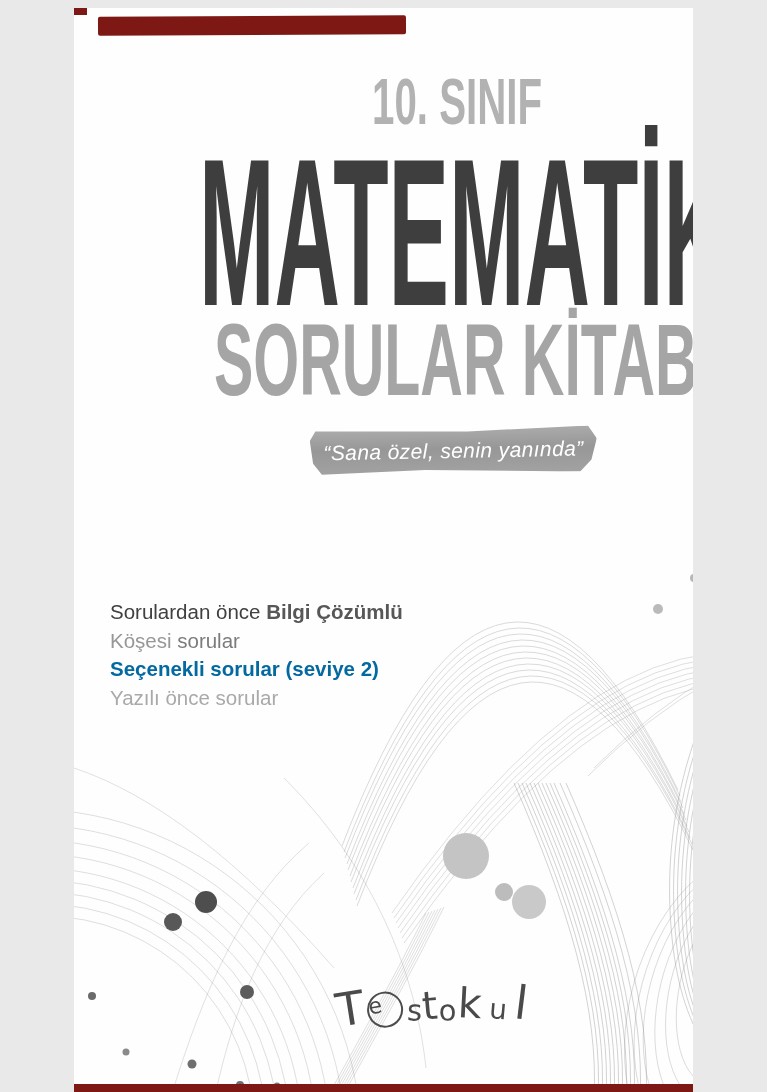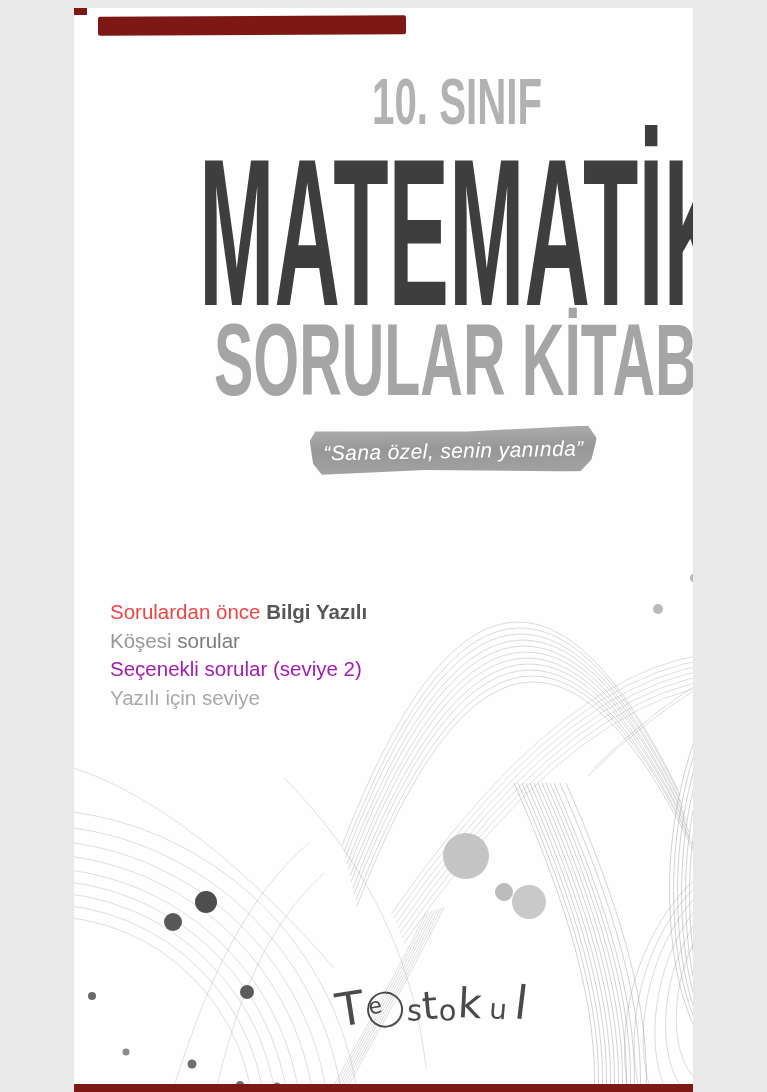--- a/index.html
+++ b/index.html
@@ -28,24 +28,24 @@
   }
   .tagline span{
     font-style:italic;font-size:21px;color:#ffffff;letter-spacing:.4px;white-space:nowrap;
   }
   
   .features{
     position:absolute;left:36px;top:590px;z-index:4;margin:0;padding:0;list-style:none;
     font-size:20.5px;line-height:28.6px;white-space:nowrap;
   }
   .features .light{font-weight:400;}
-  .f1 .light{color:#ef4444;} .f1 .strong{color:#575757;font-weight:700;}
+  .f1 .light{color:#404040;} .f1 .strong{color:#575757;font-weight:700;}
   .f2 .light{color:#979797;} .f2 .strong{color:#7c7c7c;text-align:center;}
   .f3 .light{color:#8f8f8f;}
-  .f4 .light{color:#a21caf;}
+  .f4 .light{color:#0369a1;font-weight:bold;}
   .f5 .light{color:#a9a9a9;}
   
   .logo{
     position:absolute;left:262px;top:975px;z-index:5;display:flex;align-items:flex-start;
     font-family:"DejaVu Sans", sans-serif;color:#4a4a4a;transform:rotate(-2deg);
   }
   .logo span{display:inline-block;line-height:1;}
   .lg-T {font-size:46px;transform:rotate(-7deg);}
   .lg-e {width:32px;height:32px;border:2.5px solid #4c4c4c;border-radius:50%;
          font-size:22px;display:flex;align-items:center;justify-content:center;
@@ -209,24 +209,24 @@
     <text x="383" y="116" text-anchor="middle" font-size="64" font-weight="700" fill="#b2b2b2" textLength="170" lengthAdjust="spacingAndGlyphs">10. SINIF</text>
     <text x="390" y="297" text-anchor="middle" font-size="210" font-weight="700" fill="#3e3e3e" textLength="530" lengthAdjust="spacingAndGlyphs">MATEMATİK</text>
     <text x="390" y="387" text-anchor="middle" font-size="102" font-weight="700" fill="#a5a5a5" textLength="500" lengthAdjust="spacingAndGlyphs">SORULAR KİTABI</text>
   </svg>
 
   <div class="tagline">
     <span>“Sana özel, senin yanında”</span>
   </div>
 
   <ul class="features">
-    <li class="f1"><span class="light">Sorulardan önce </span><span class="strong">Bilgi Yazılı</span></li>
+    <li class="f1"><span class="light">Sorulardan önce </span><span class="strong">Bilgi Çözümlü</span></li>
     <li class="f2"><span class="light">Köşesi </span><span class="strong">sorular</span></li>
     <li class="f4"><span class="light">Seçenekli sorular (seviye 2)</span></li>
-    <li class="f5"><span class="light">Yazılı için seviye</span></li>
+    <li class="f5"><span class="light">Yazılı önce sorular</span></li>
   </ul>
 
   <div class="logo">
     <span class="lg-T">T</span>
     <span class="lg-e">e</span>
     <span class="lg-s">s</span>
     <span class="lg-t2">t</span>
     <span class="lg-o">o</span>
     <span class="lg-k">k</span>
     <span class="lg-u">u</span>

